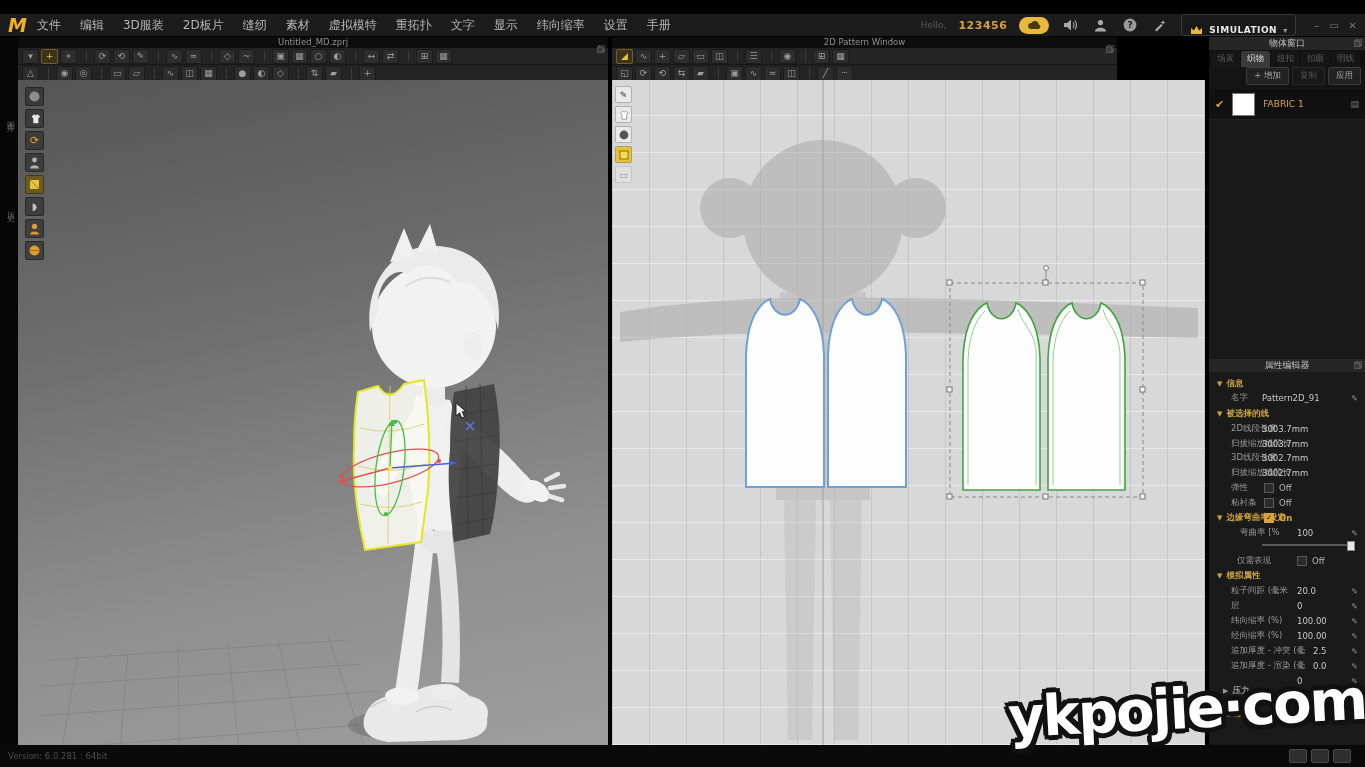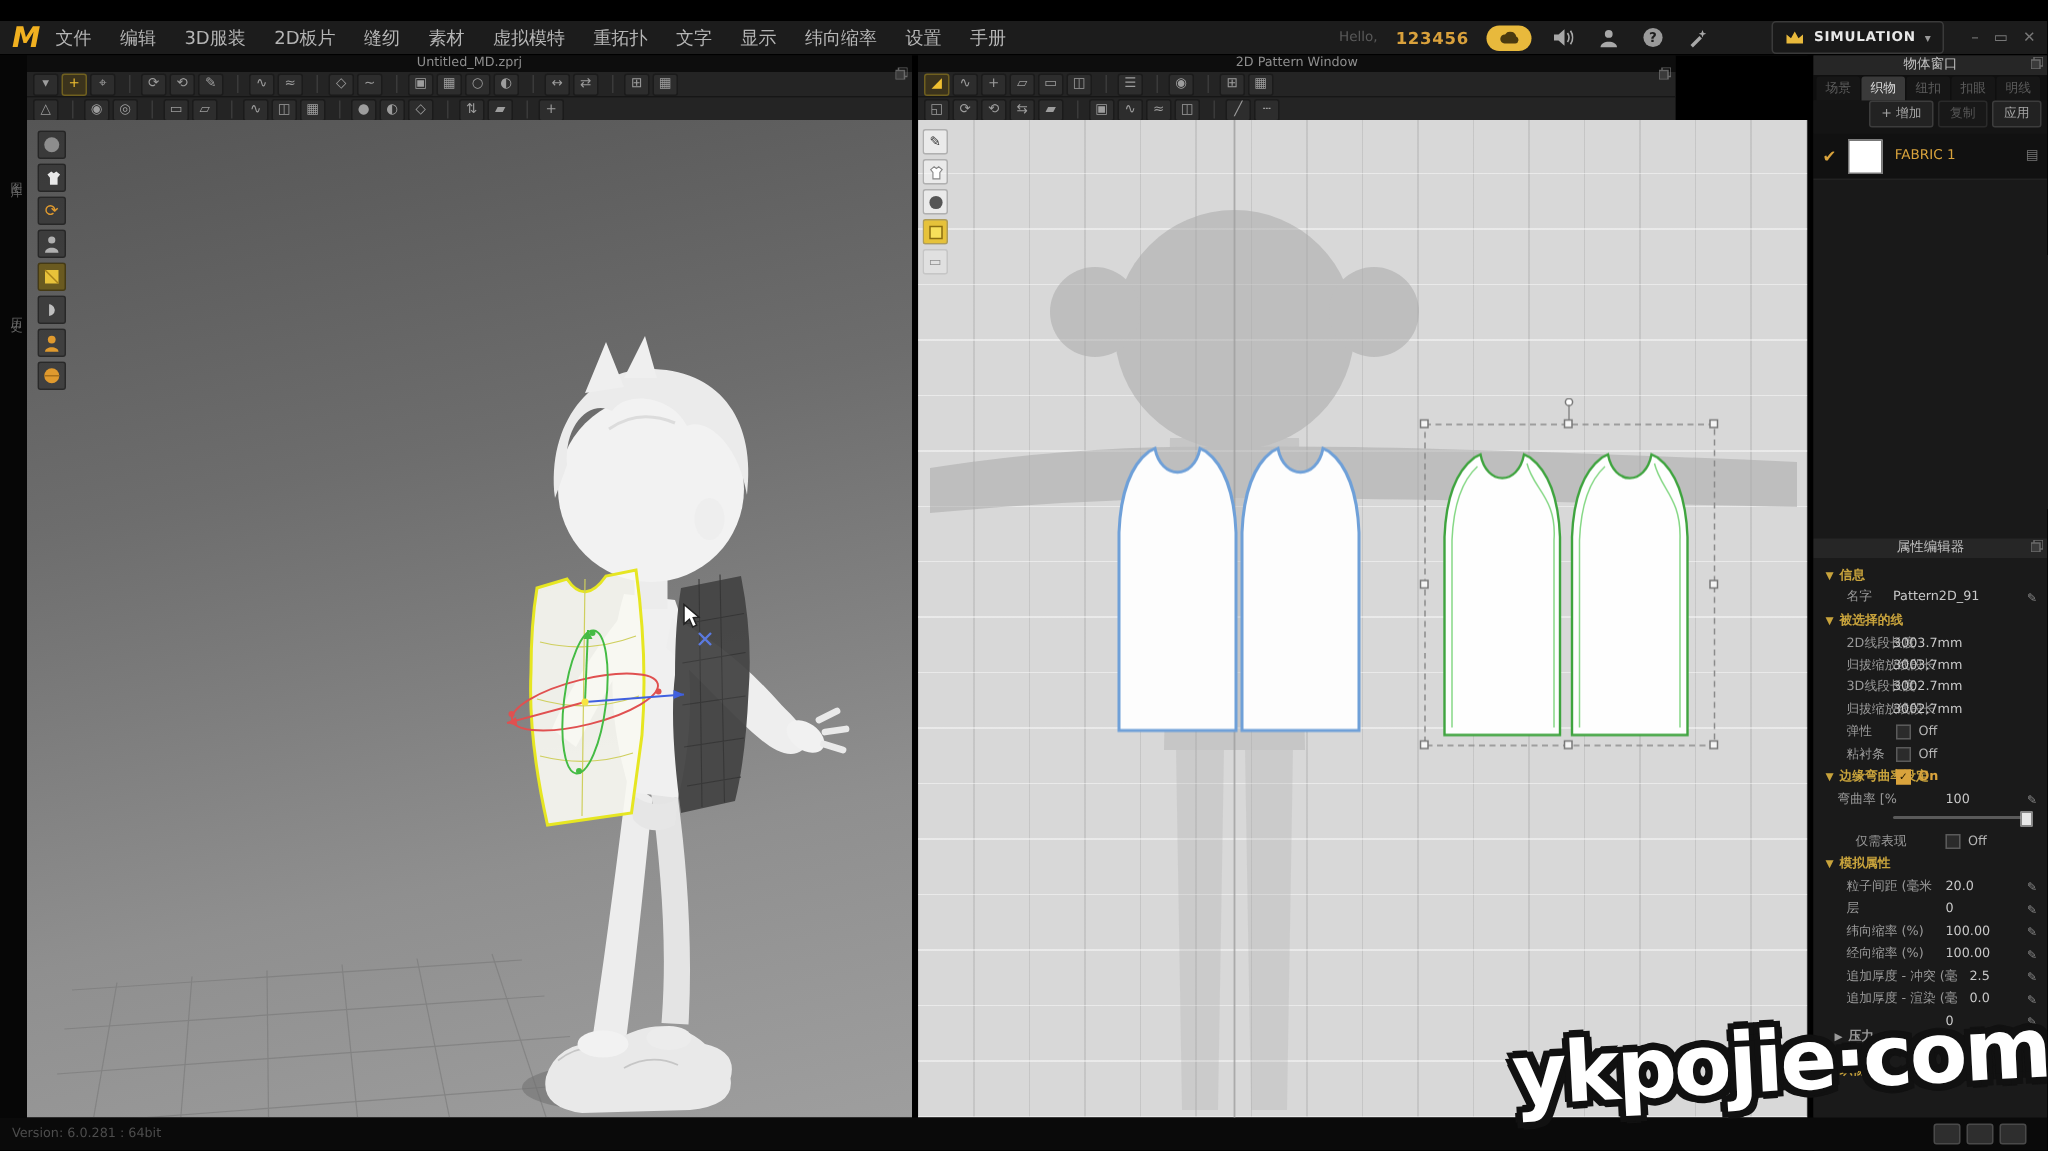--- a/index.html
+++ b/index.html
@@ -9,22 +9,22 @@
   .menubar{position:absolute;left:0;top:14px;width:1365px;height:22px;background:#1c1c1c;
            display:flex;align-items:center;border-bottom:1px solid #000;}
   .logo{font-weight:bold;font-style:italic;font-size:19px;color:#f0b020;margin:0 10px 0 8px;line-height:22px;}
   .menu-items{display:flex;gap:19px;font-size:12px;color:#b5b5b5;}
   .menu-items span{cursor:default;white-space:nowrap;}
   .topbar-right{margin-left:auto;display:flex;align-items:center;gap:12px;padding-right:8px;}
   .greeting{font-size:9px;color:#5a5a5a;}
   .coins{font-size:11px;color:#d9a13c;font-weight:bold;letter-spacing:.5px;}
   .pillicon{width:30px;height:17px;border-radius:9px;background:#e8b93c;display:flex;align-items:center;justify-content:center;}
   .flaticon{width:18px;height:18px;display:flex;align-items:center;justify-content:center;}
-  .simbtn{display:flex;align-items:center;gap:6px;background:#191919;border:1px solid #3a3a3a;border-radius:3px;
-          height:20px;padding:0 8px;margin-left:28px;}
+  .simbtn{display:flex;align-items:flex-end;gap:6px;background:#191919;border:1px solid #3a3a3a;border-radius:3px;
+          height:20px;padding:0 8px;}
   .simbtn .lbl{font-size:9px;color:#e8e8e8;letter-spacing:.5px;font-weight:bold;}
   .simbtn .caret{font-size:8px;color:#9a9a9a;}
   .winctl{display:flex;gap:10px;color:#777;font-size:10px;margin-left:6px;}
   
   .leftrail{position:absolute;left:0;top:37px;width:18px;height:708px;background:#060606;}
   .vlabel{writing-mode:vertical-rl;text-orientation:upright;font-size:8px;color:#666;letter-spacing:2px;
           position:absolute;left:4px;}
   
   .win{position:absolute;top:37px;background:#101010;}
   .win-hdr{height:11px;background:#0d0d0d;position:relative;}
@@ -552,21 +552,21 @@
 
       <div class="prow sec" style="top:139px">
         <span class="tri">▼</span>
           <span>边缘弯曲率设定</span>
         <span class="chk" style="left:55px">
             <span class="box-on">✓</span>
             <span style="color:#d9a33c">On</span>
           </span>
       </div>
       <div class="prow" style="top:154px">
-        <span class="plabel" style="padding-left:16px">弯曲率 [%</span>
+        <span class="plabel" style="padding-left:31px">弯曲率 [%</span>
         <span class="pval" style="left:88px">100</span>
         <span class="pencil">✎</span>
       </div>
       <div class="slider" style="top:172px">
           <span class="hnd" style="left:93%"></span>
         </div>
       <div class="prow" style="top:182px">
         <span class="plabel" style="padding-left:28px">仅需表现</span>
         <span class="chk" style="left:88px">
             <span class="box-off"></span>

